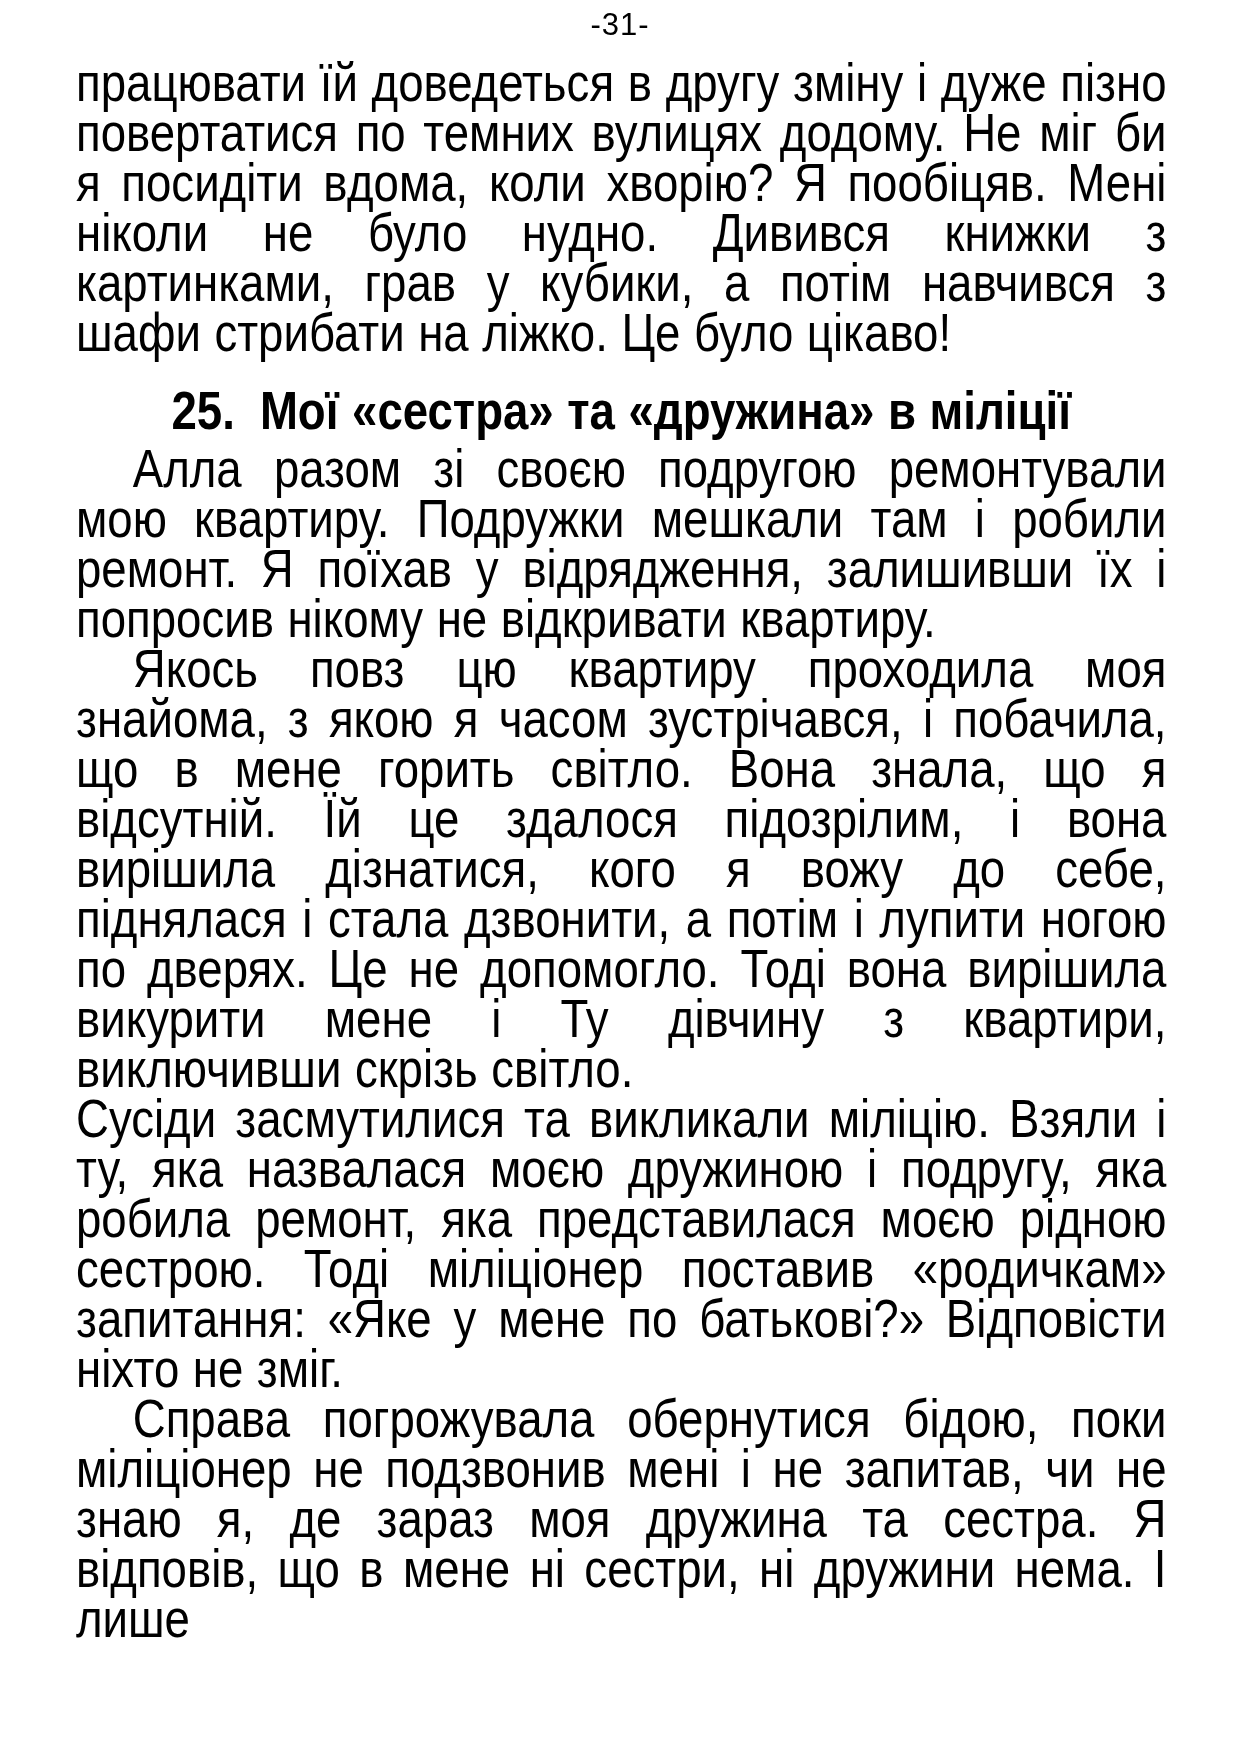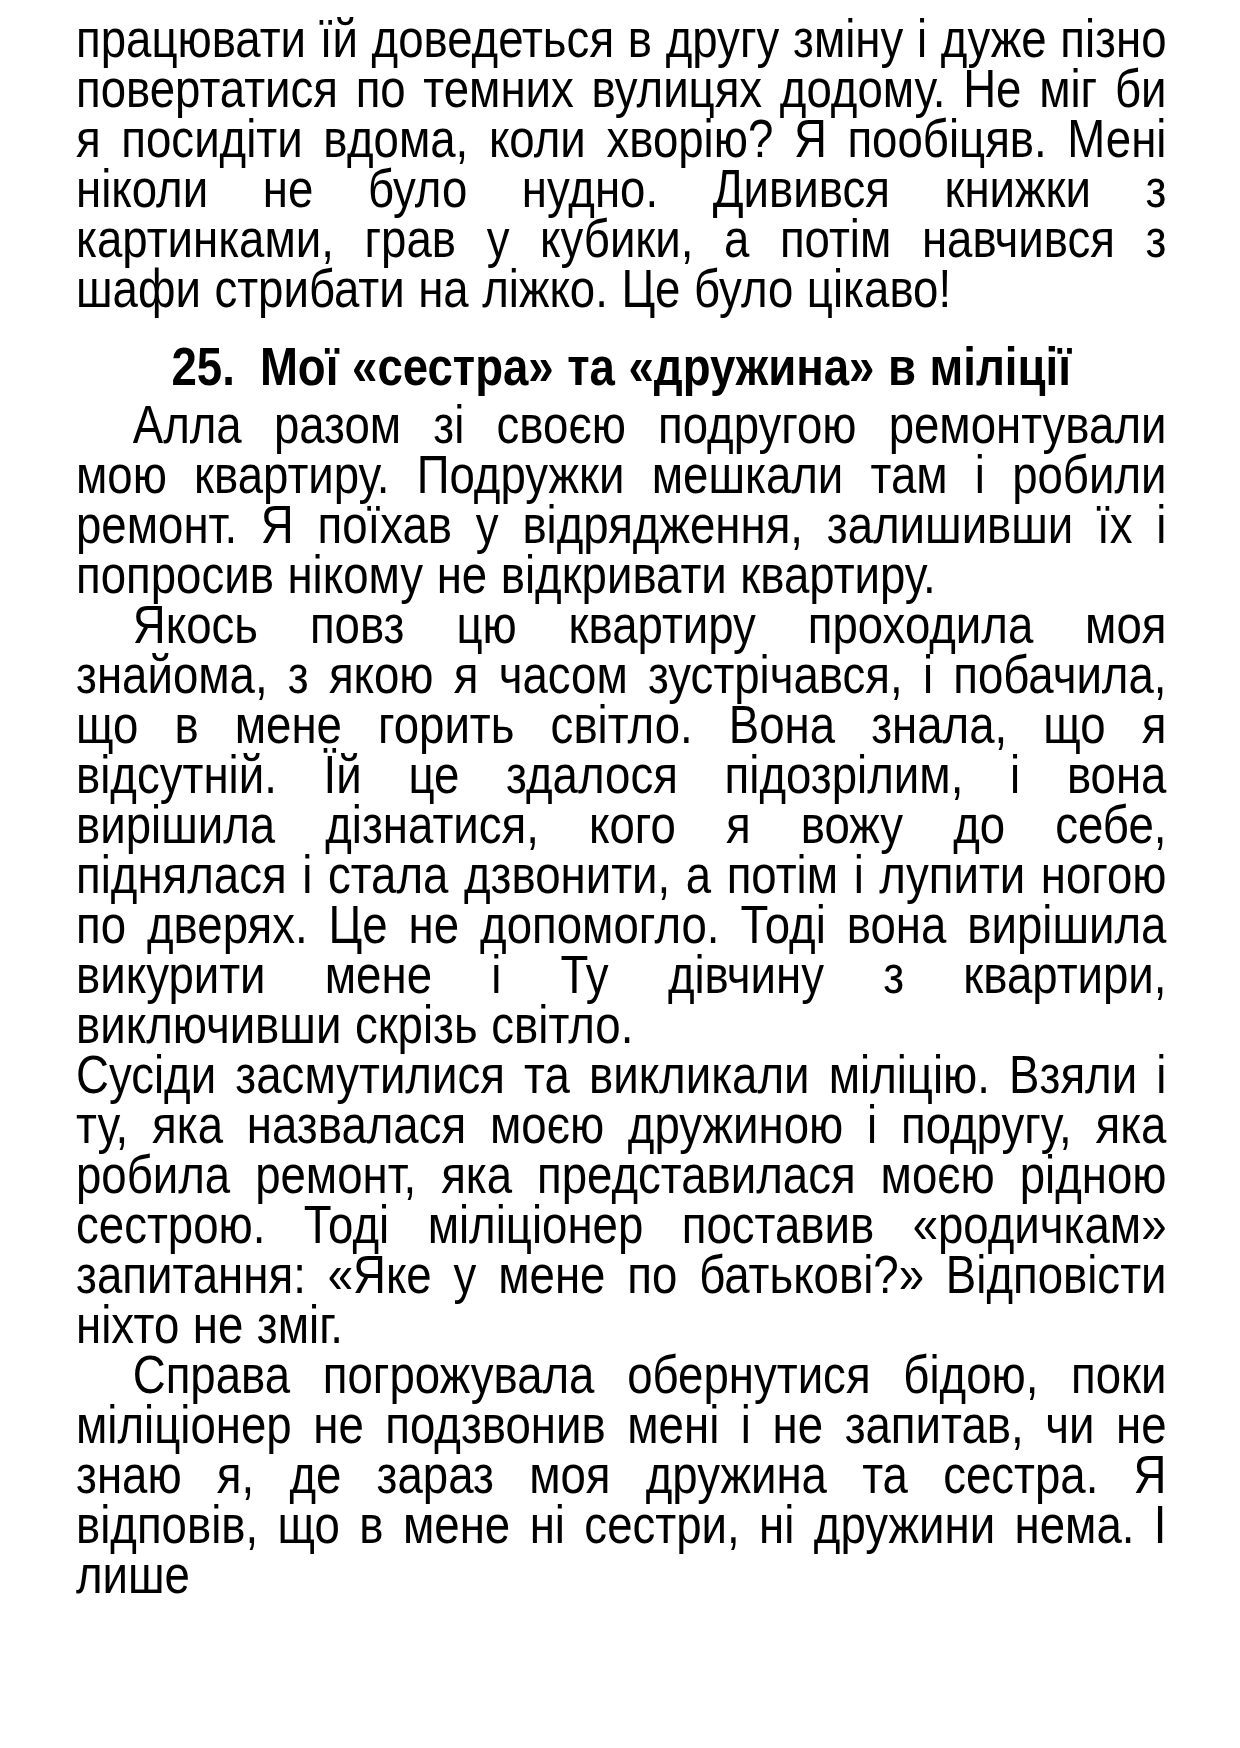--- a/index.html
+++ b/index.html
@@ -56,20 +56,23 @@
   }
   .section-heading .sec-num {
     margin-right: 0.55em;
   }
 </style>
 </head>
 <body>
 
 <div class="page">
 
+  <header>
+    <div class="folio">-31-</div>
+  </header>
 
   <article class="text-block">
 
     <p class="para no-indent">працювати їй доведеться в другу зміну і дуже пізно повертатися по темних вулицях додому. Не міг би я посидіти вдома, коли хворію? Я пообіцяв. Мені ніколи не було нудно. Дивився книжки з картинками, грав у кубики, а потім навчився з шафи стрибати на ліжко. Це було цікаво!</p>
 
     <h2 class="section-heading">
       <span class="sec-num">25.</span><span>Мої «сестра» та «дружина» в міліції</span>
     </h2>
 
     <p class="para">Алла разом зі своєю подругою ремонтували мою квартиру. Подружки мешкали там і робили ремонт. Я поїхав у відрядження, залишивши їх і попросив нікому не відкривати квартиру.</p>

